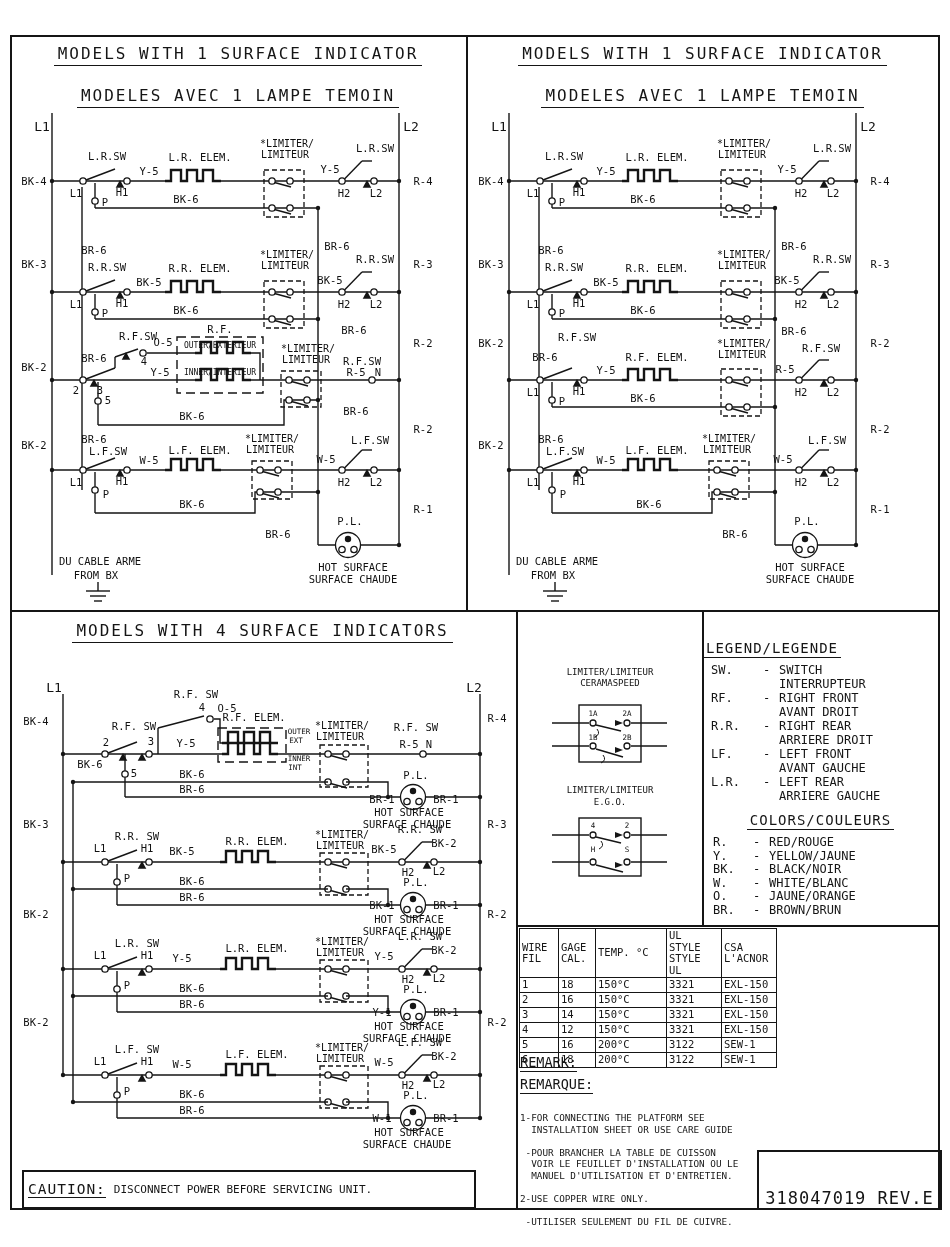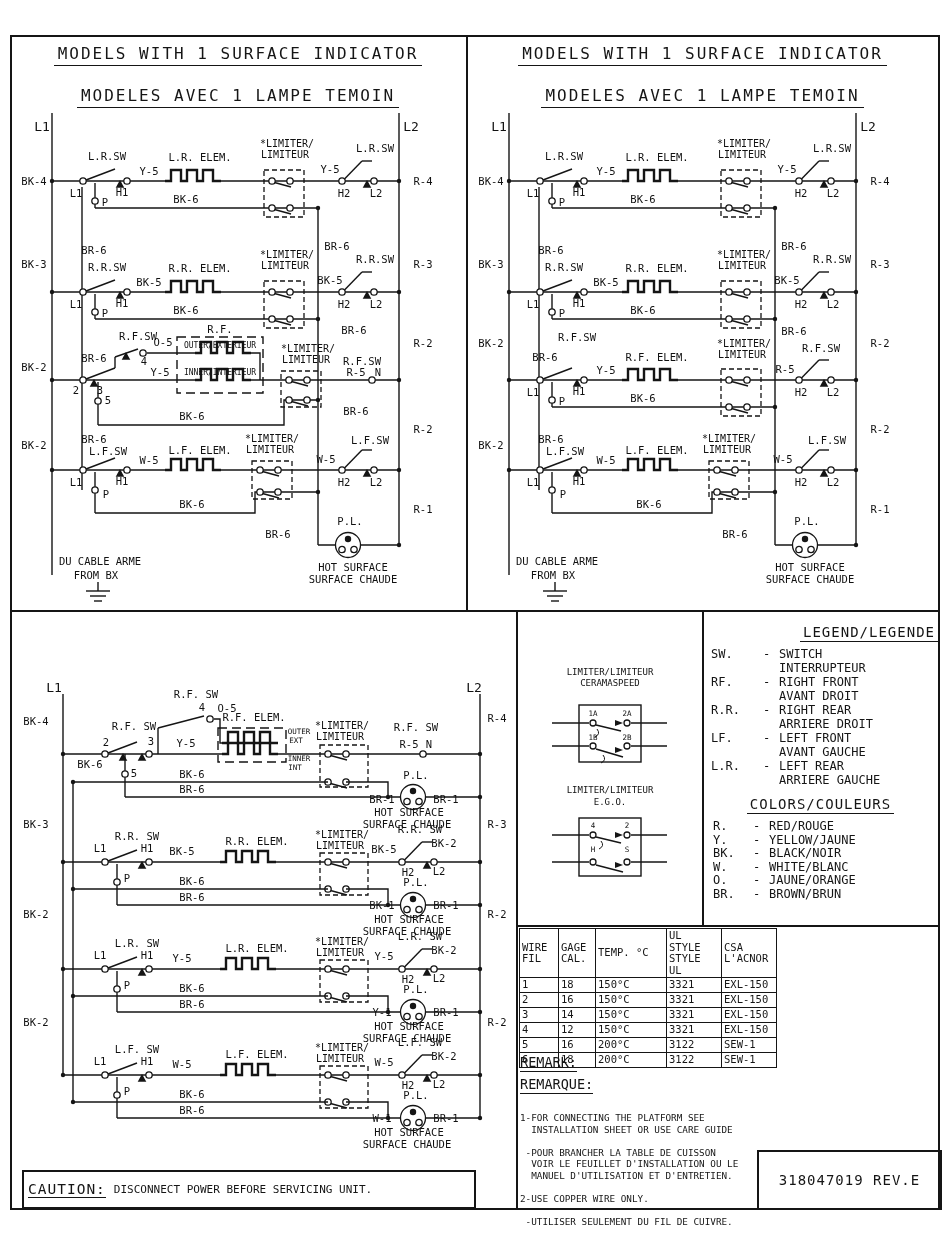--- a/index.html
+++ b/index.html
@@ -21,41 +21,41 @@
   svg rect.lim{fill:none;stroke:#151515;stroke-width:1.3;stroke-dasharray:5,3}
   svg rect.rfbox{fill:none;stroke:#151515;stroke-width:1.4;stroke-dasharray:9,5}
   svg rect.solid{fill:none;stroke:#151515;stroke-width:1.4}
   svg circle.t{fill:#fff;stroke:#151515;stroke-width:1.3}
   svg circle.d{fill:#151515;stroke:none}
   svg .f{fill:#151515;stroke:none}
   svg .e{fill:none;stroke:#151515;stroke-width:2.4}
   svg text{font-family:"DejaVu Sans Mono","Liberation Mono",monospace;fill:#111}
   
   .legendbox{left:703px;top:612px;width:235px;height:313px;font-size:12px}
-  .lg-title{text-align:right;margin-top:12px}
+  .lg-title{text-align:left;margin-top:28px}
   .lg-title span{border-bottom:1.5px solid #151515;padding:0 3px 1px 3px;font-size:14px;letter-spacing:1px}
   .lg-items{margin:8px 0 0 8px}
   .lg-item{display:grid;grid-template-columns:52px 16px 1fr;line-height:13.5px;margin-bottom:1px}
   .colors-title{text-align:center;margin-top:9px}
   .colors-title span{border-bottom:1.5px solid #151515;padding:0 3px 1px 3px;font-size:14px;letter-spacing:1px}
   .col-items{margin:8px 0 0 10px}
   .col-item{display:grid;grid-template-columns:40px 16px 1fr;line-height:13.5px}
   
   .wtable{left:519px;top:928px;border-collapse:collapse}
   .wtable td{border:1.6px solid #151515;font-size:10.5px;padding:1px 2px;line-height:11.5px}
   .wtable .hd{height:28px}
   .wtable tr{height:15px}
   
   .remark{left:520px;top:1050px;width:238px}
   .rm-t{font-size:13.5px;margin-top:4px;display:inline-block;border-bottom:1.5px solid #151515;padding-bottom:1px}
   .rm-lines{margin-top:18px;font-size:9.3px;line-height:11.6px;white-space:pre}
   .rline{min-height:11.6px}
   
   .partbox{left:757px;top:1150px;width:181px;height:56px;border:2px solid #151515;
-           display:flex;align-items:center;justify-content:center;font-size:14px;letter-spacing:1px}
+           display:flex;align-items:flex-end;justify-content:center;font-size:17px;letter-spacing:1px}
   
   .cautionbox{left:22px;top:1170px;width:446px;height:35px;border:2px solid #151515;
               display:flex;flex-direction:column;justify-content:center;padding-left:4px}
   .c-row{display:flex;align-items:flex-end;gap:8px;line-height:16px}
   .c-lab{font-size:14.5px;border-bottom:1.5px solid #151515;letter-spacing:1px}
   .c-txt{font-size:11px}
 </style>
 </head>
 <body>
 
@@ -109,20 +109,21 @@
 
 <div class="abs ptitle" style="left:10px;top:35px;width:456px">
   <span>MODELS WITH 1 SURFACE INDICATOR</span>
   <span>MODELES AVEC 1 LAMPE TEMOIN</span>
 </div>
 <div class="abs ptitle" style="left:467px;top:35px;width:471px">
   <span>MODELS WITH 1 SURFACE INDICATOR</span>
   <span>MODELES AVEC 1 LAMPE TEMOIN</span>
 </div>
 <div class="abs ptitle" style="left:10px;top:612px;width:505px">
+  <span>MODELS WITH 4 SURFACE INDICATORS</span>
 </div>
 
 <svg class="abs" style="left:10px;top:35px" width="457" height="577" viewBox="0 0 457 577">
   <g>
     <line x1="42" y1="78" x2="42" y2="540"></line>
       <line x1="389" y1="78" x2="389" y2="510"></line>
     <line x1="72" y1="152" x2="72" y2="455"></line>
 
     <line x1="42" y1="146" x2="155" y2="146"></line>
       <use href="#elem" x="155" y="146"></use>

